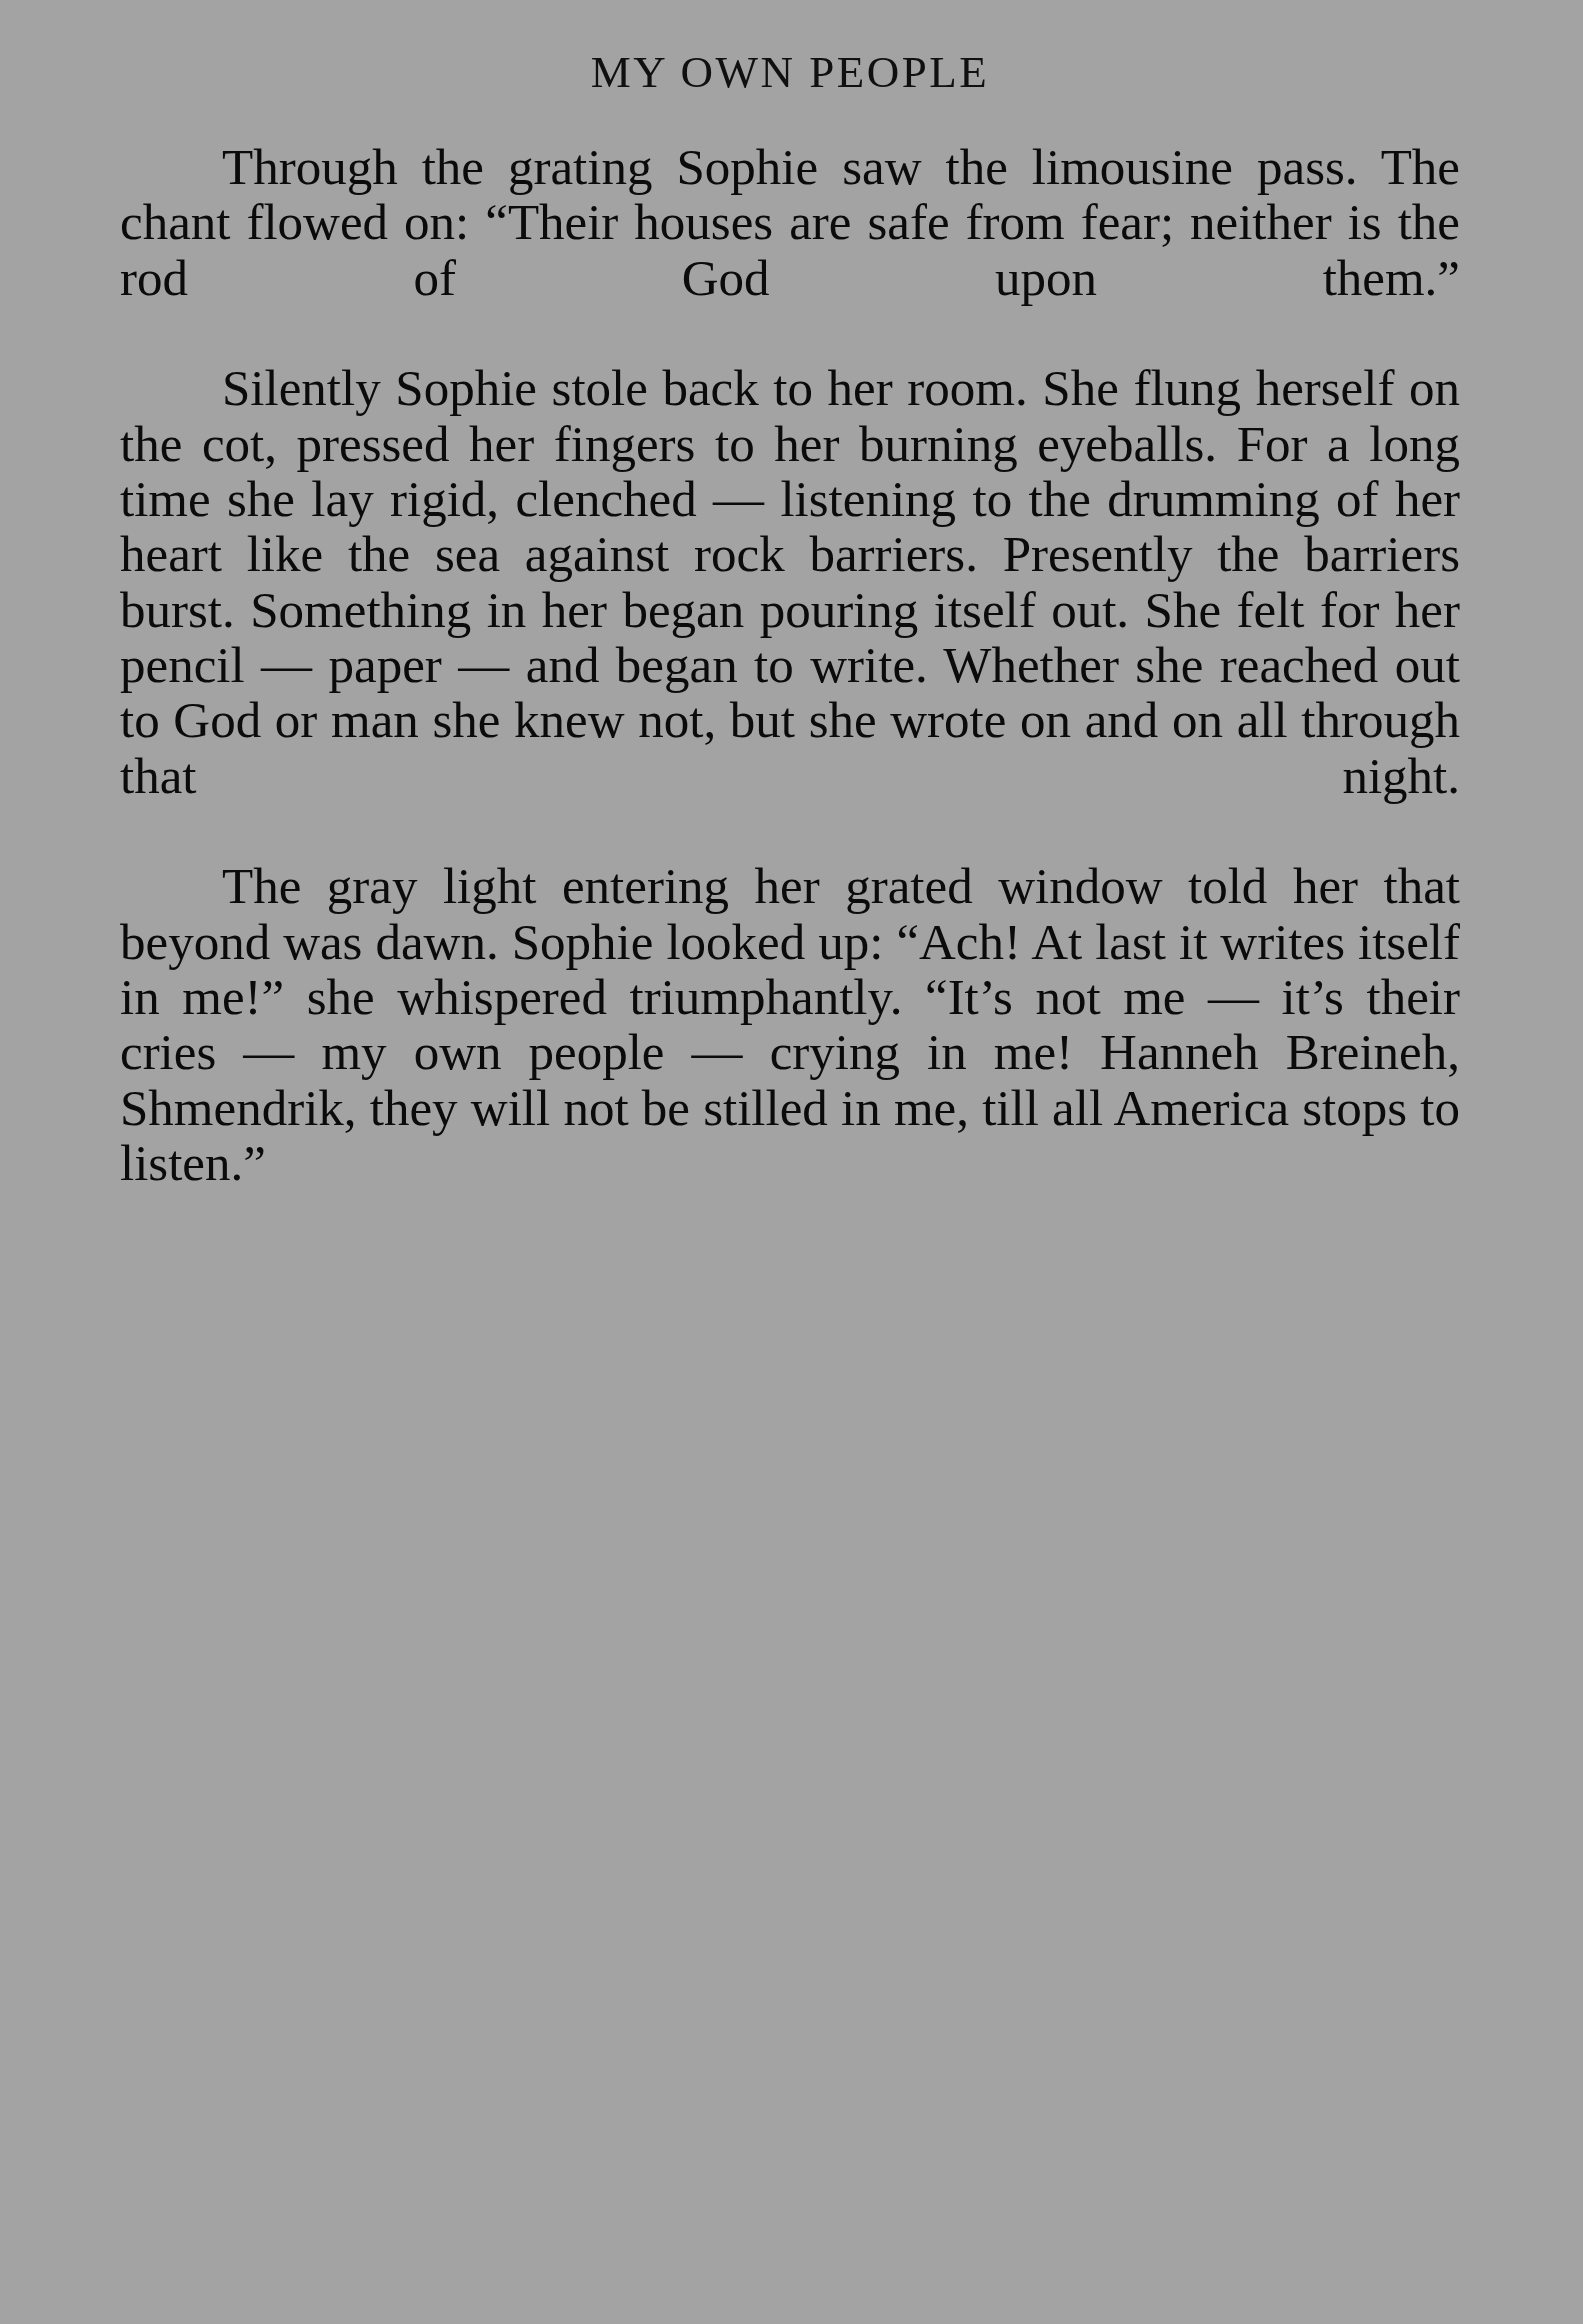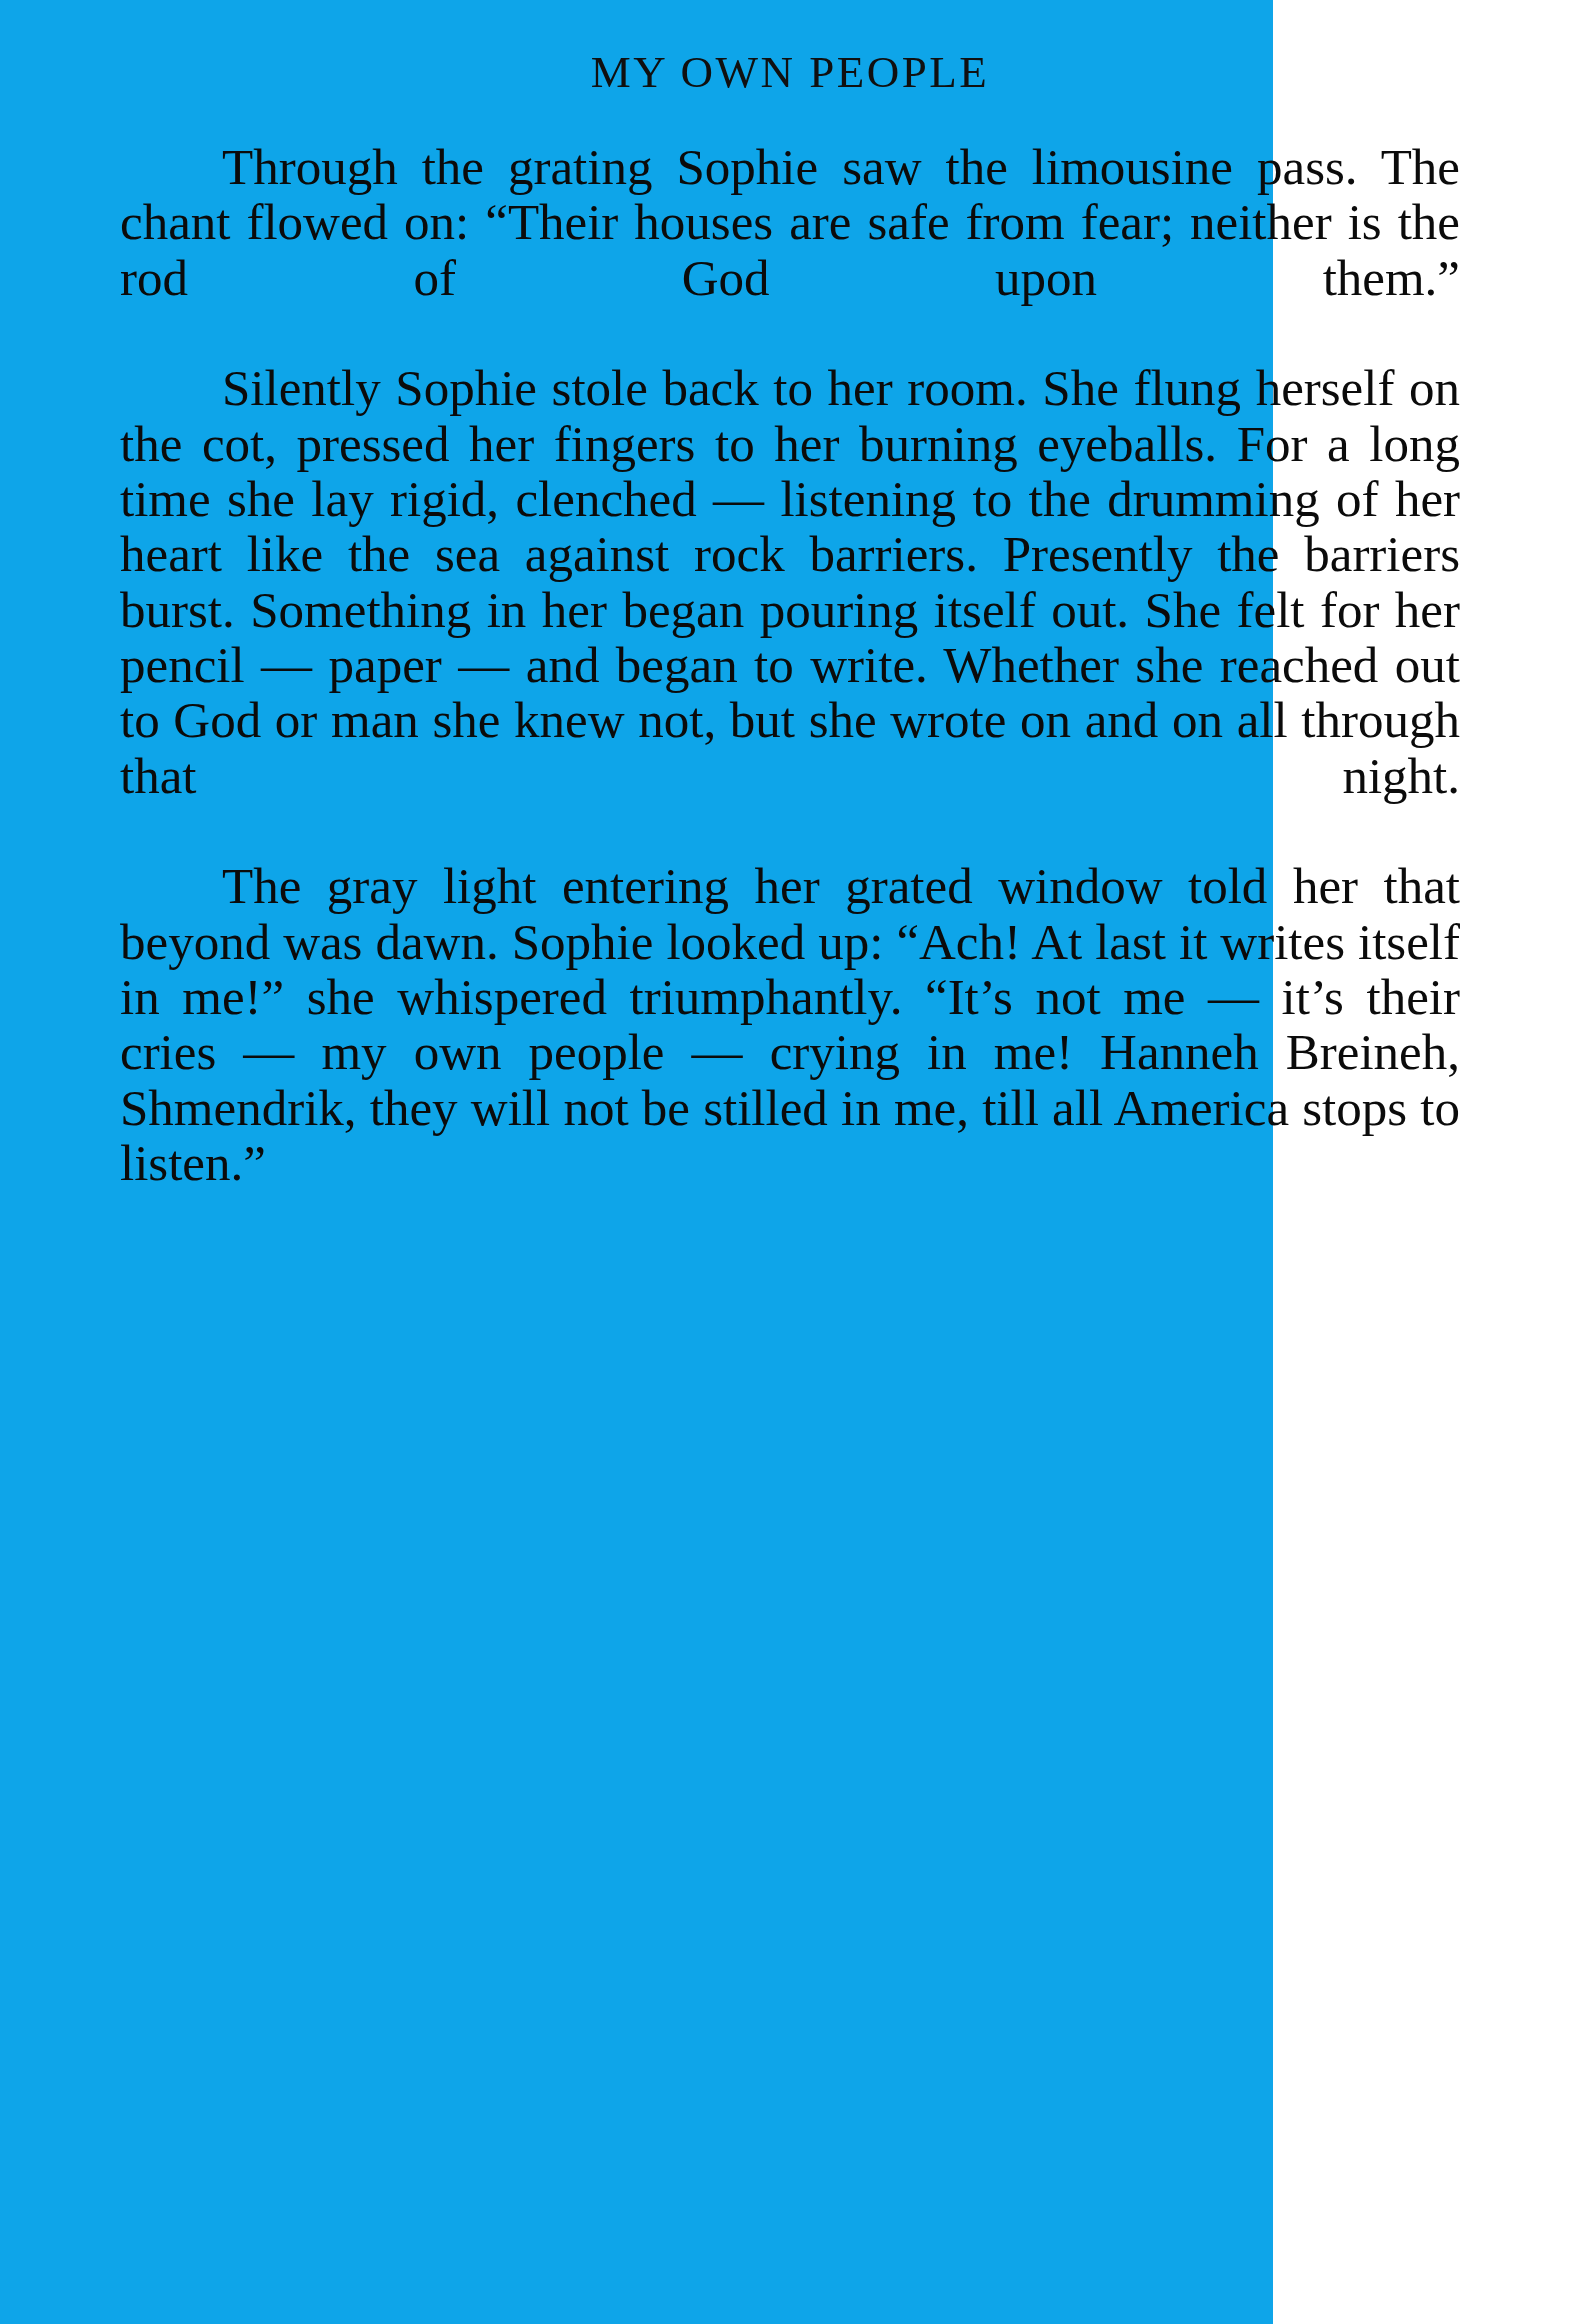--- a/index.html
+++ b/index.html
@@ -9,23 +9,23 @@
   }
   body {
     width: 1583px;
     height: 2324px;
     font-family: "Liberation Serif", serif;
     color: #0d0d0d;
     overflow: hidden;
   }
   .page {
     position: relative;
-    width: 1273px;
+    width: 1583px;
     height: 2324px;
-    background: #0ea5e9;
+    background: #a3a3a3;
   }
   .page-inner {
     position: absolute;
     left: 120px;
     top: 46px;
     width: 1340px;
   }
   .running-head {
     text-align: center;
     font-family: "Liberation Serif", serif;

